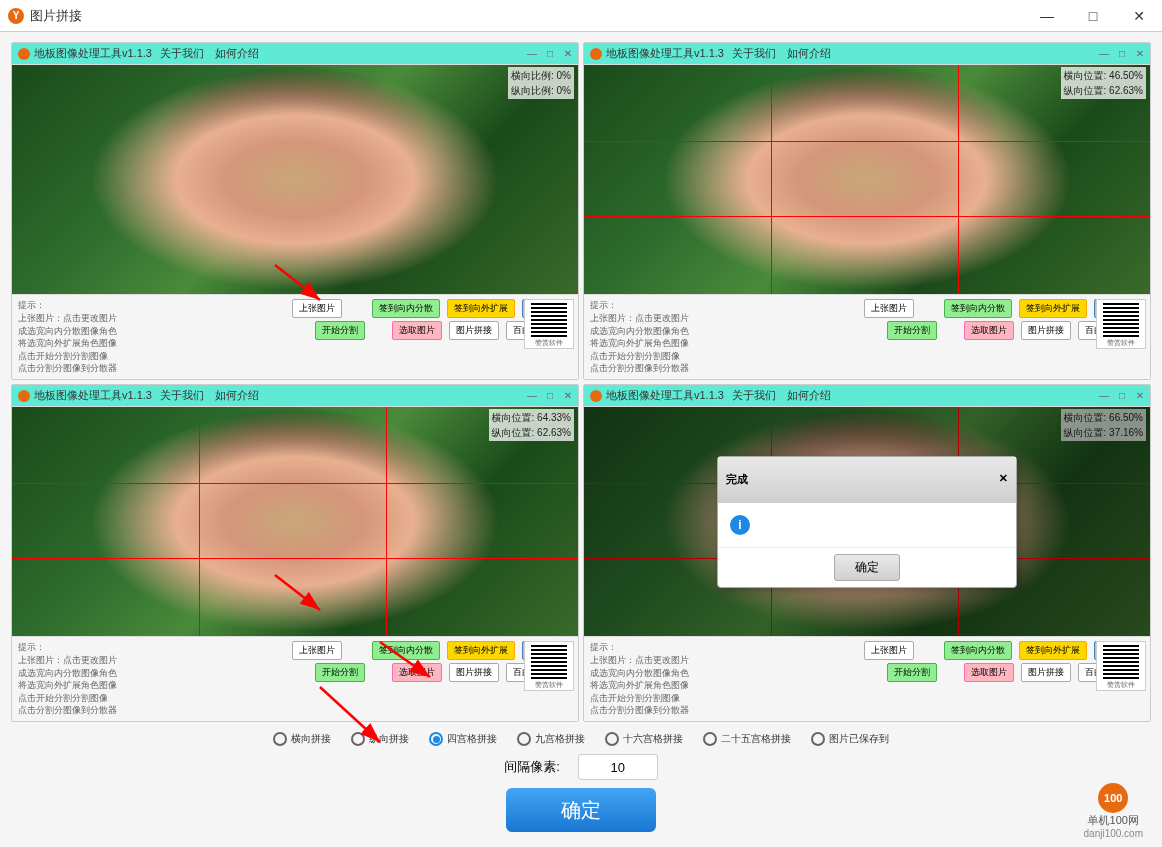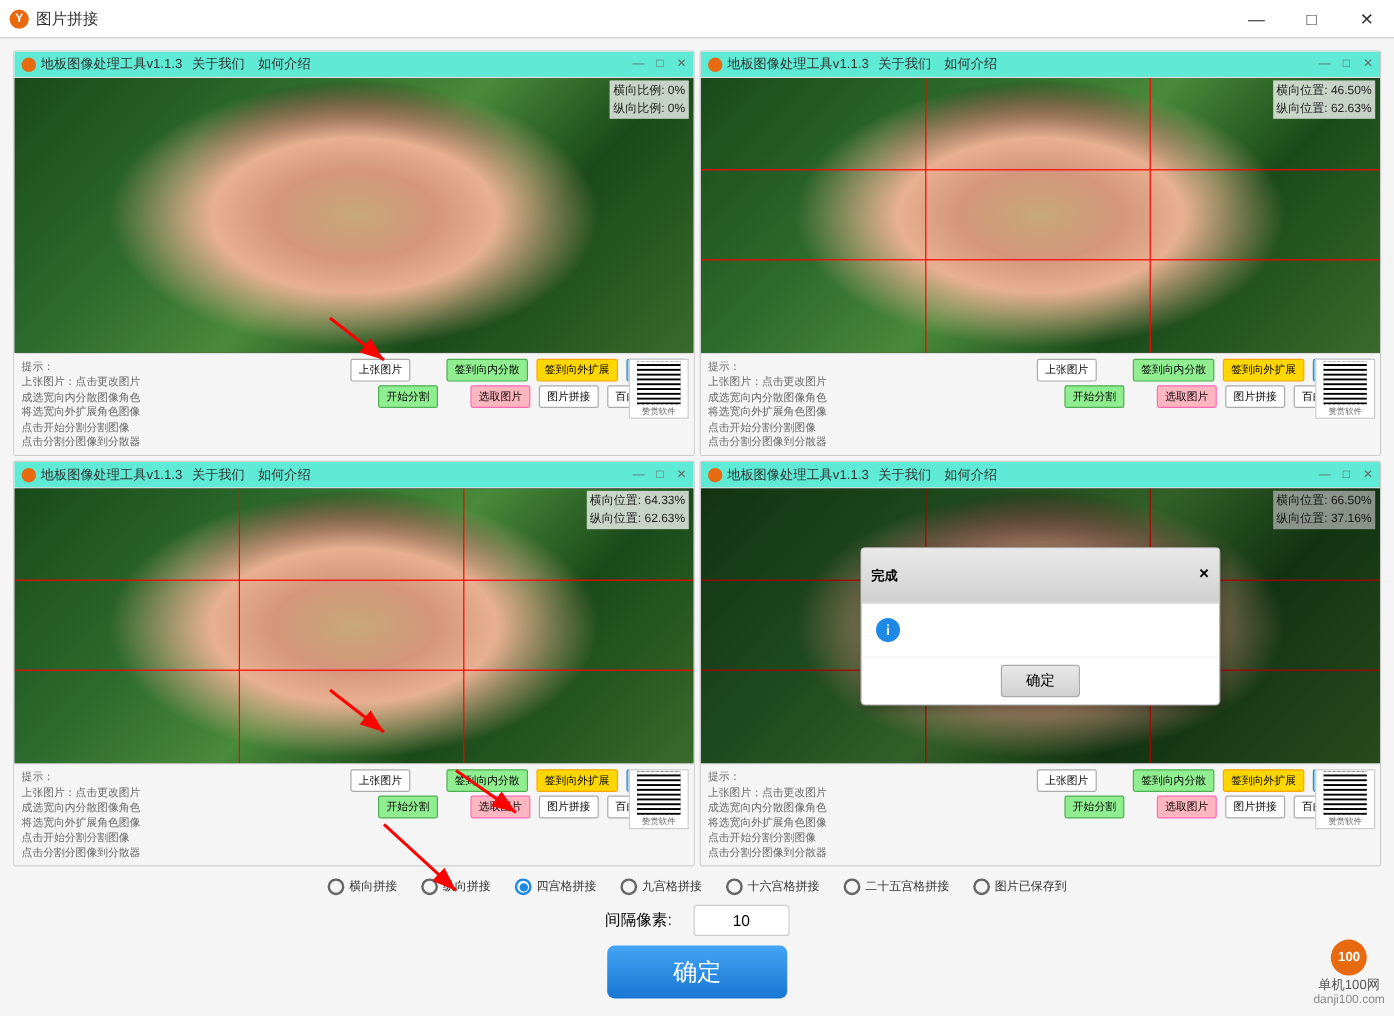--- a/index.html
+++ b/index.html
@@ -380,21 +380,21 @@
       border: 1px solid #aaa;
       border-radius: 3px;
       font-size: 12px;
       cursor: pointer;
     }
 
     
     .logo-area {
       position: absolute;
       bottom: 8px;
-      right: 8px;
+      right: 19px;
       display: flex;
       align-items: flex-end;
       gap: 6px;
     }
 
     .stats-overlay {
       position: absolute;
       top: 2px;
       right: 4px;
       font-size: 10px;

